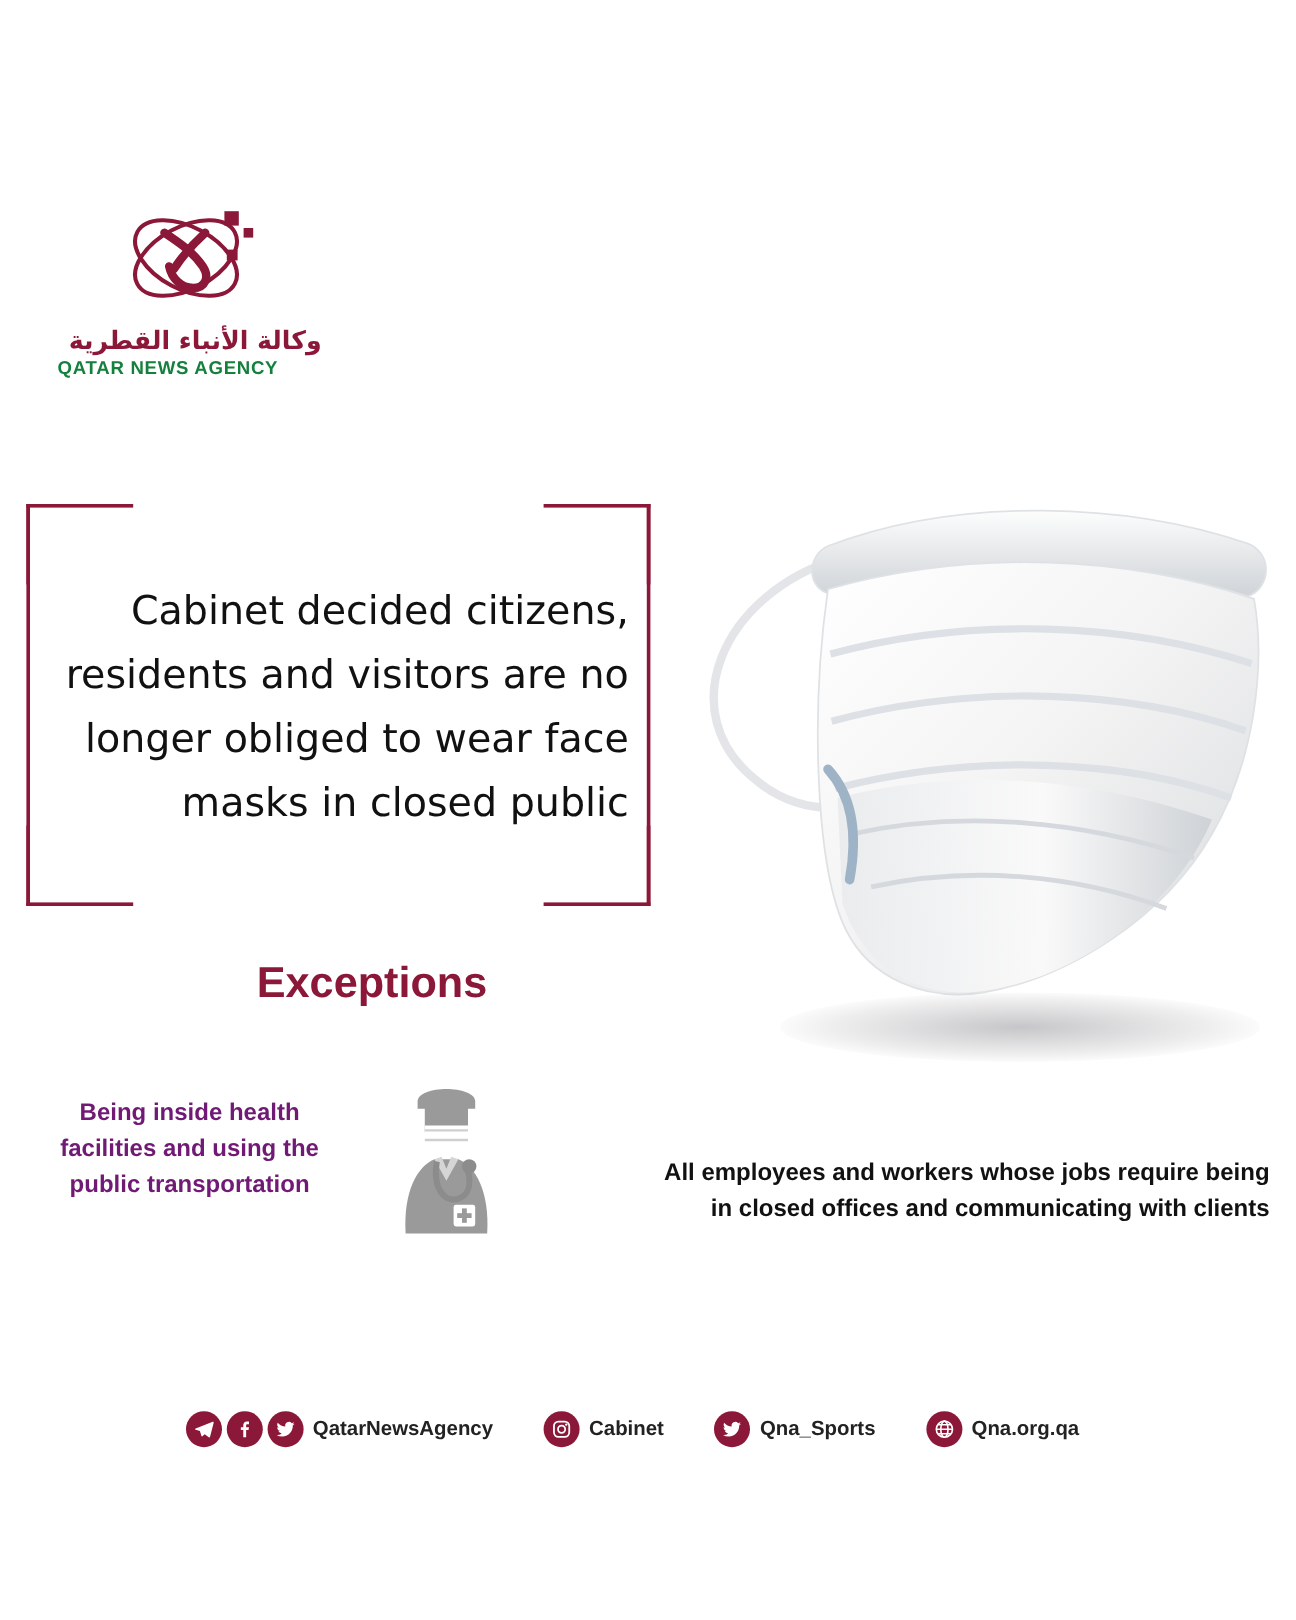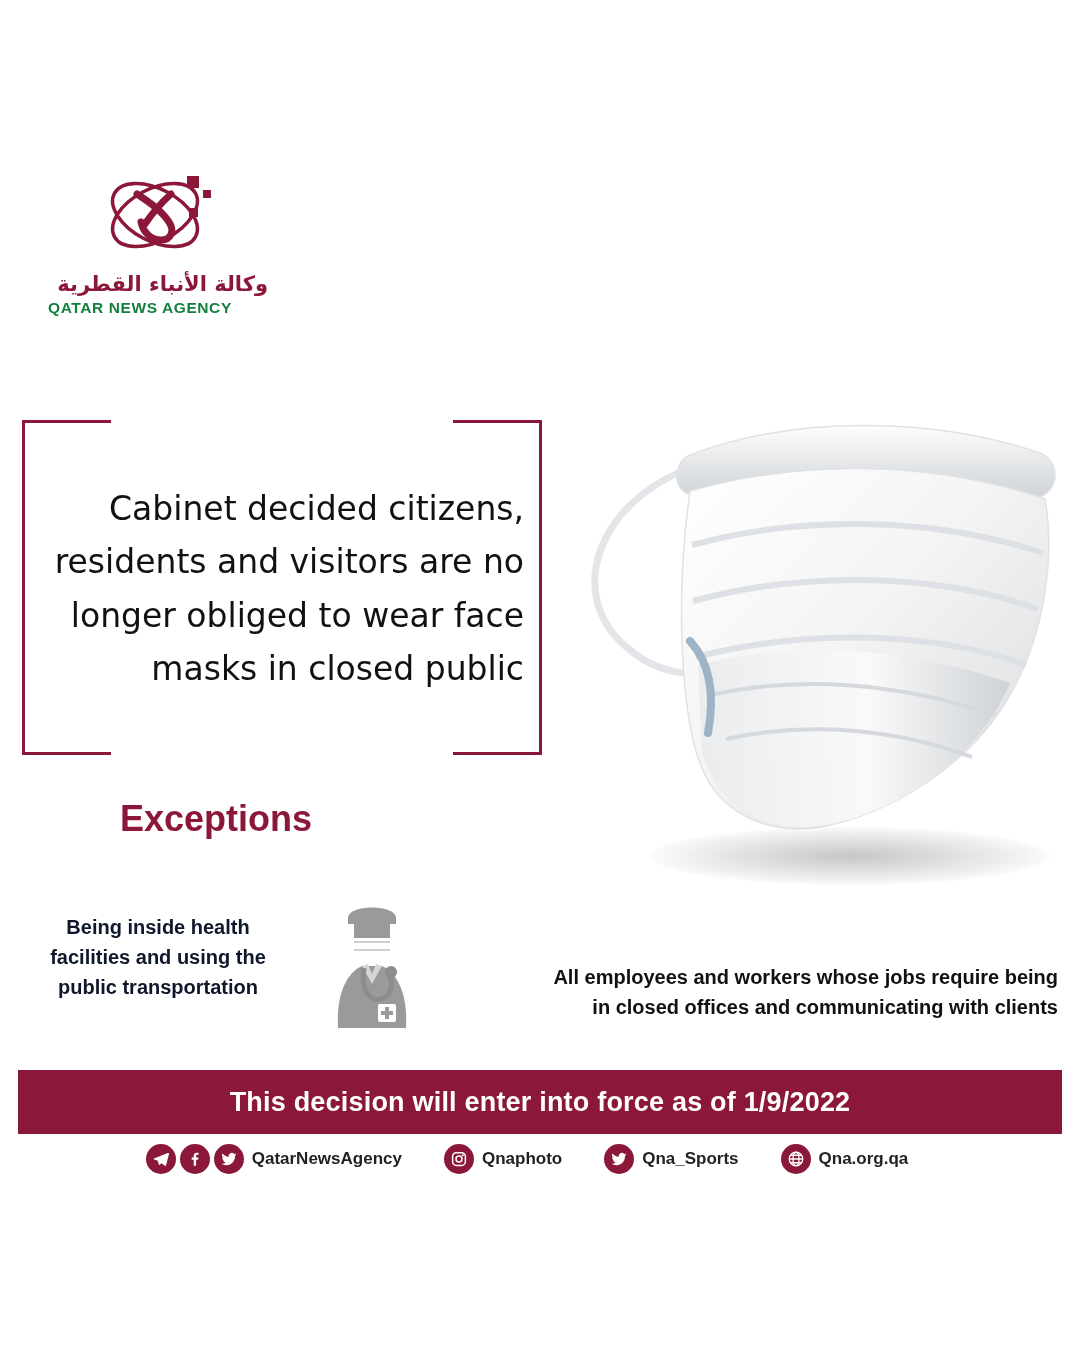--- a/index.html
+++ b/index.html
@@ -118,31 +118,32 @@
     line-height: 1.62;
     font-family: "DejaVu Sans", sans-serif;
   }
 
   
   .exceptions-title {
     position: absolute;
     left: 120px;
     top: 798px;
     width: 380px;
+    text-align: center;
     color: #8c1839;
     font-size: 36px;
     font-weight: bold;
   }
   .exception-left {
     position: absolute;
     left: 30px;
     top: 912px;
     width: 256px;
     text-align: center;
-    color: #0f172a;
+    color: #701a75;
     font-size: 20px;
     font-weight: bold;
     line-height: 1.5;
   }
   .doctor-icon {
     position: absolute;
     left: 292px;
     top: 880px;
     width: 160px;
     height: 160px;
@@ -175,21 +176,21 @@
     color: #ffffff;
     font-size: 27px;
     font-weight: bold;
     letter-spacing: 0.2px;
   }
 
   
   .footer {
     position: absolute;
     left: 0;
-    top: 1144px;
+    top: 1176px;
     width: 1080px;
     display: flex;
     align-items: center;
     justify-content: center;
     gap: 16px;
   }
   .soc-group {
     display: flex;
     align-items: center;
   }
@@ -316,23 +317,20 @@
       <circle cx="99" cy="92" r="6" fill="#8c8c8c"></circle>
 
       <rect x="86" y="124" width="18" height="18" rx="2" fill="#ffffff"></rect>
       <rect x="93" y="127" width="4" height="12" fill="#9a9a9a"></rect>
       <rect x="89" y="131" width="12" height="4" fill="#9a9a9a"></rect>
     </svg>
   </div>
 
   <div class="exception-right">All employees and workers whose jobs require being in closed offices and communicating with clients</div>
 
-  <div class="banner">
-    <div class="banner-text">This decision will enter into force as of 1/9/2022</div>
-  </div>
 
   <div class="footer">
 
     <div class="soc-group">
       <span class="soc-circle">
         <svg width="18" height="18" viewBox="0 0 24 24">
             <path fill="#fff" d="M21 4L2.8 11.3c-1 .4-1 1.1 0 1.4l4.6 1.4 1.8 5.5c.2.6.4.7 1 .2l2.6-2.1 4.5 3.3c.8.5 1.3.2 1.5-.8L22.7 5c.2-1-.4-1.4-1.7-1z"></path>
           </svg>
       </span>
       <span class="soc-circle">
@@ -349,21 +347,21 @@
     </div>
 
     <div class="soc-group">
       <span class="soc-circle">
         <svg width="18" height="18" viewBox="0 0 24 24">
           <rect x="3.5" y="3.5" width="17" height="17" rx="5" fill="none" stroke="#fff" stroke-width="2"></rect>
           <circle cx="12" cy="12" r="4" fill="none" stroke="#fff" stroke-width="2"></circle>
           <circle cx="17.2" cy="6.9" r="1.3" fill="#fff"></circle>
         </svg>
       </span>
-      <span class="soc-label">Qnaphoto</span>
+      <span class="soc-label">Cabinet</span>
     </div>
 
     <div class="soc-group">
       <span class="soc-circle">
         <svg width="18" height="18" viewBox="0 0 24 24">
             <path fill="#fff" d="M22 5.9c-.7.3-1.5.6-2.4.7.9-.5 1.5-1.3 1.8-2.3-.8.5-1.7.8-2.6 1A4.1 4.1 0 0 0 11.7 9c-3.4-.2-6.4-1.8-8.4-4.3-.4.6-.6 1.3-.6 2.1 0 1.4.7 2.7 1.8 3.4-.7 0-1.3-.2-1.9-.5 0 2 1.4 3.7 3.3 4.1-.3.1-.7.1-1.1.1-.3 0-.5 0-.8-.1.5 1.6 2 2.8 3.8 2.9A8.3 8.3 0 0 1 2 18.4a11.7 11.7 0 0 0 6.3 1.8c7.5 0 11.7-6.3 11.7-11.7v-.5c.8-.6 1.5-1.3 2-2.1z"></path>
           </svg>
       </span>
       <span class="soc-label">Qna_Sports</span>
     </div>

